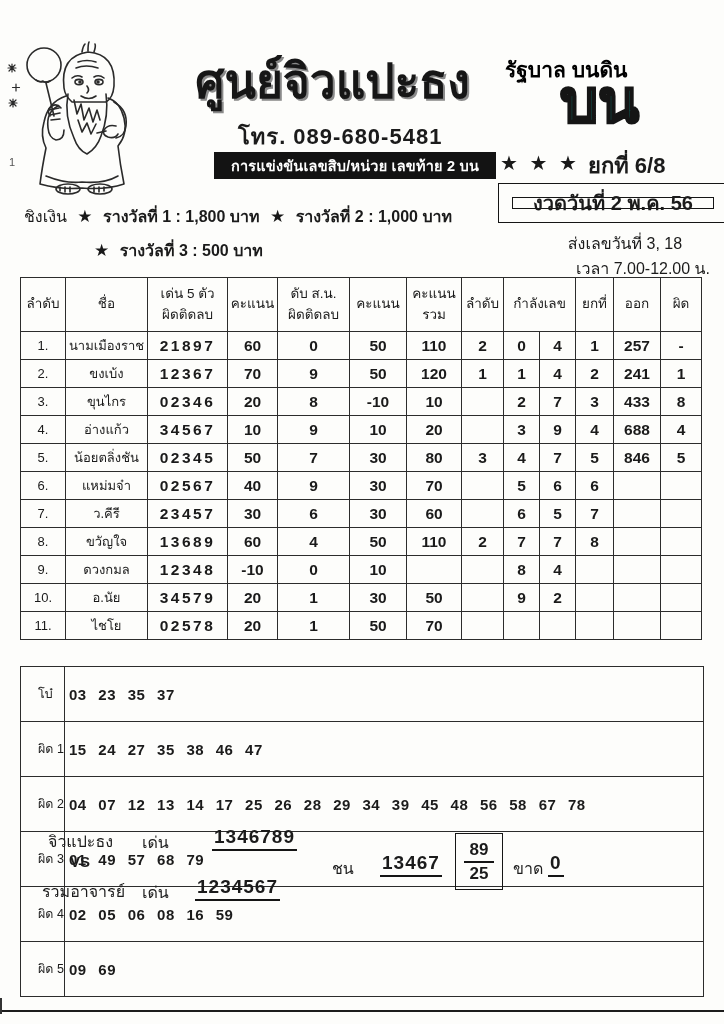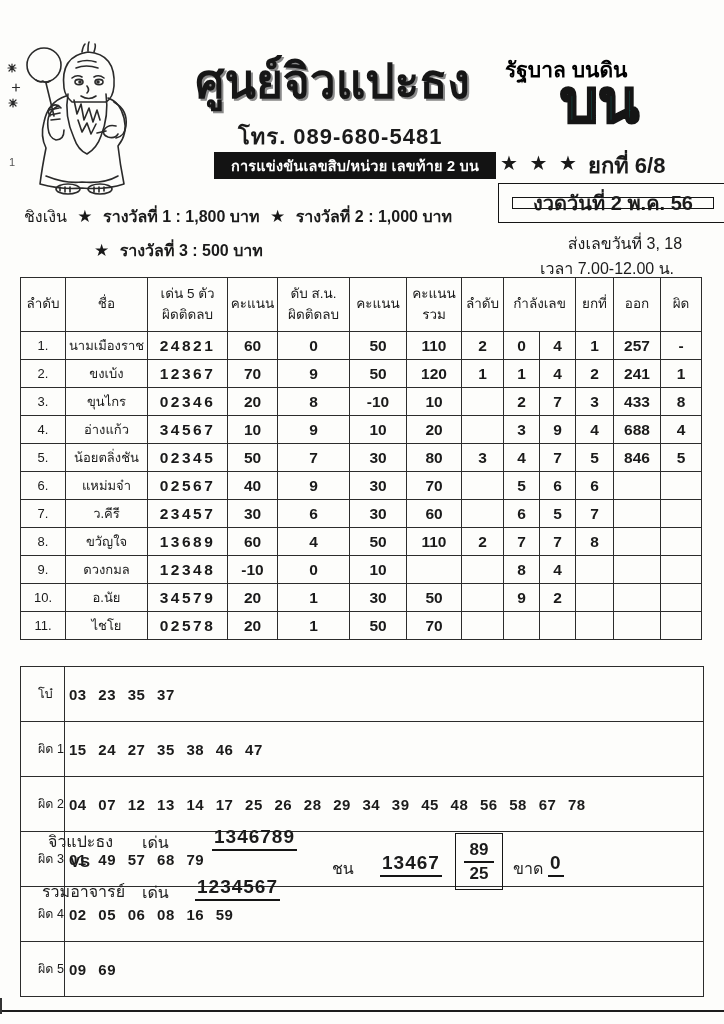--- a/index.html
+++ b/index.html
@@ -41,21 +41,21 @@
   .date-box{
     left:498px; top:183px; width:230px; height:40px;
     border:1.5px solid #151515; padding:13px; box-sizing:border-box;
   }
   .date-box-inner{
     width:100%; height:100%; border:1.5px solid #151515; box-sizing:border-box;
     display:flex; align-items:center; justify-content:center;
     font-size:20px; font-weight:600;
   }
   .send-date{ left:545px; top:231px; width:160px; text-align:center; font-size:16px;}
-  .time{ left:540px; top:256px; width:170px; text-align:left; font-size:16px;}
+  .time{ left:540px; top:256px; width:170px; text-align:right; font-size:16px;}
 
   
   table{ border-collapse:collapse; table-layout:fixed;}
   .main-table{ left:20px; top:277px; width:681px;}
   .main-table th,.main-table td{
     border:1.4px solid #2c2c2c; text-align:center; padding:0; overflow:hidden;
   }
   .main-table th{
     height:53px; font-size:13.5px; font-weight:500; white-space:pre-line; line-height:1.5;
   }
@@ -198,21 +198,21 @@
         <th colspan="2">กำลังเลข</th>
         <th>ยกที่</th>
         <th>ออก</th>
         <th>ผิด</th>
       </tr>
     </thead>
     <tbody>
         <tr>
           <td>1.</td>
           <td>นามเมืองราช</td>
-          <td>24821</td>
+          <td>21897</td>
           <td>60</td>
           <td>0</td>
           <td>50</td>
           <td>110</td>
           <td>2</td>
           <td>0</td>
           <td>4</td>
           <td>1</td>
           <td>257</td>
           <td>-</td>

